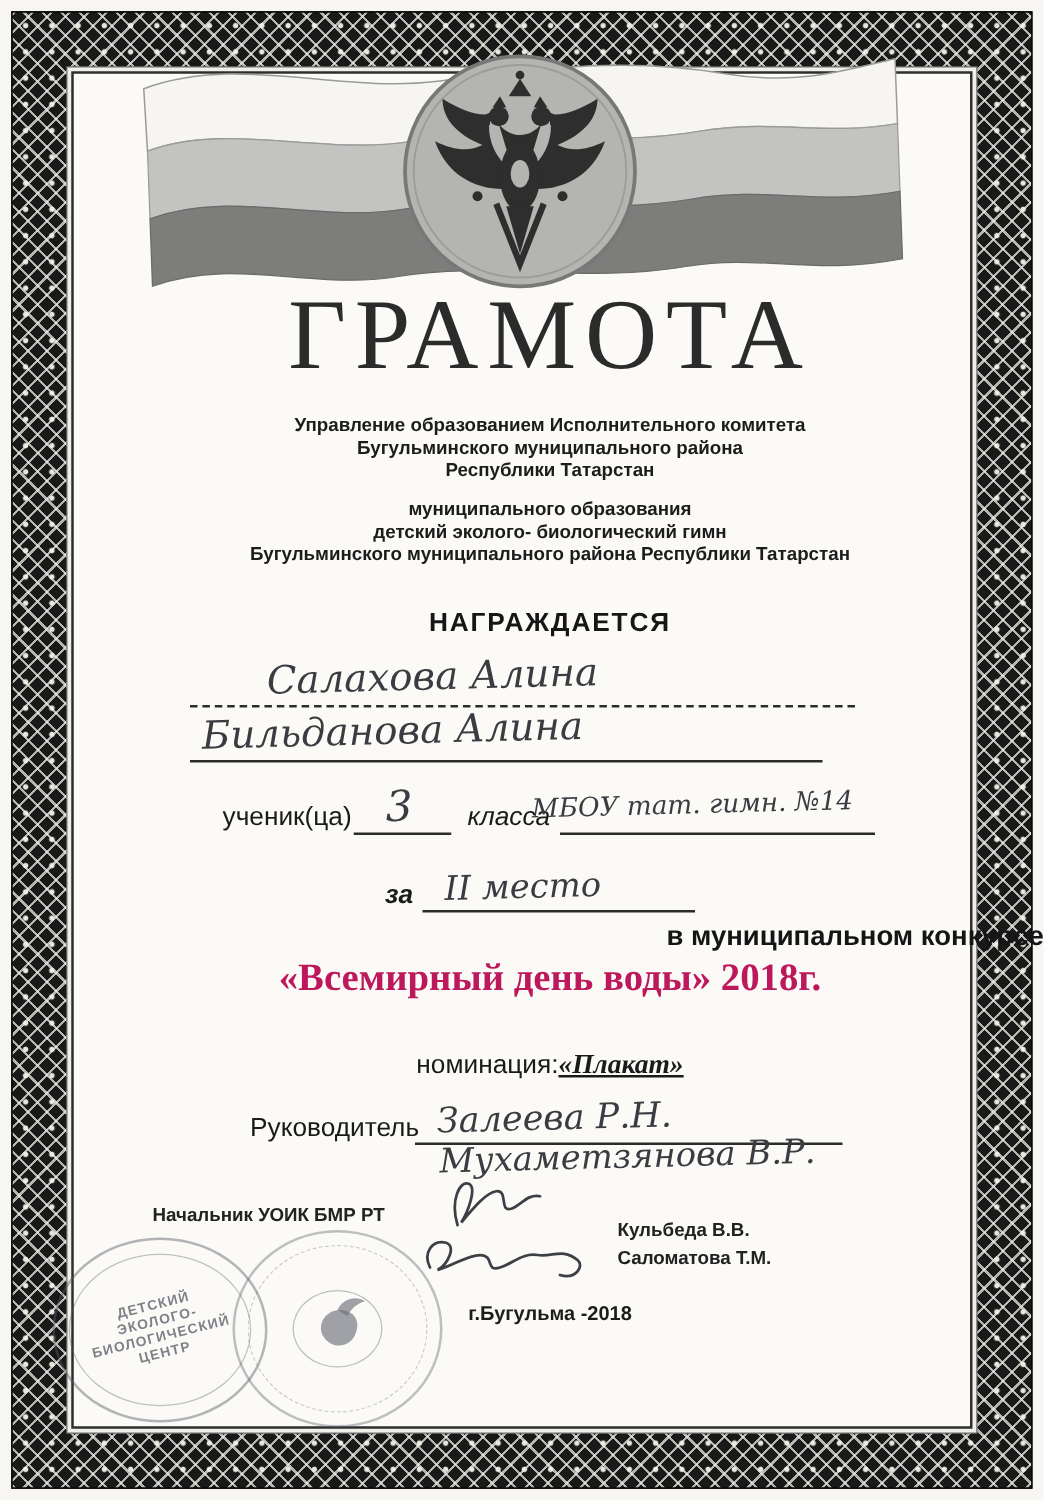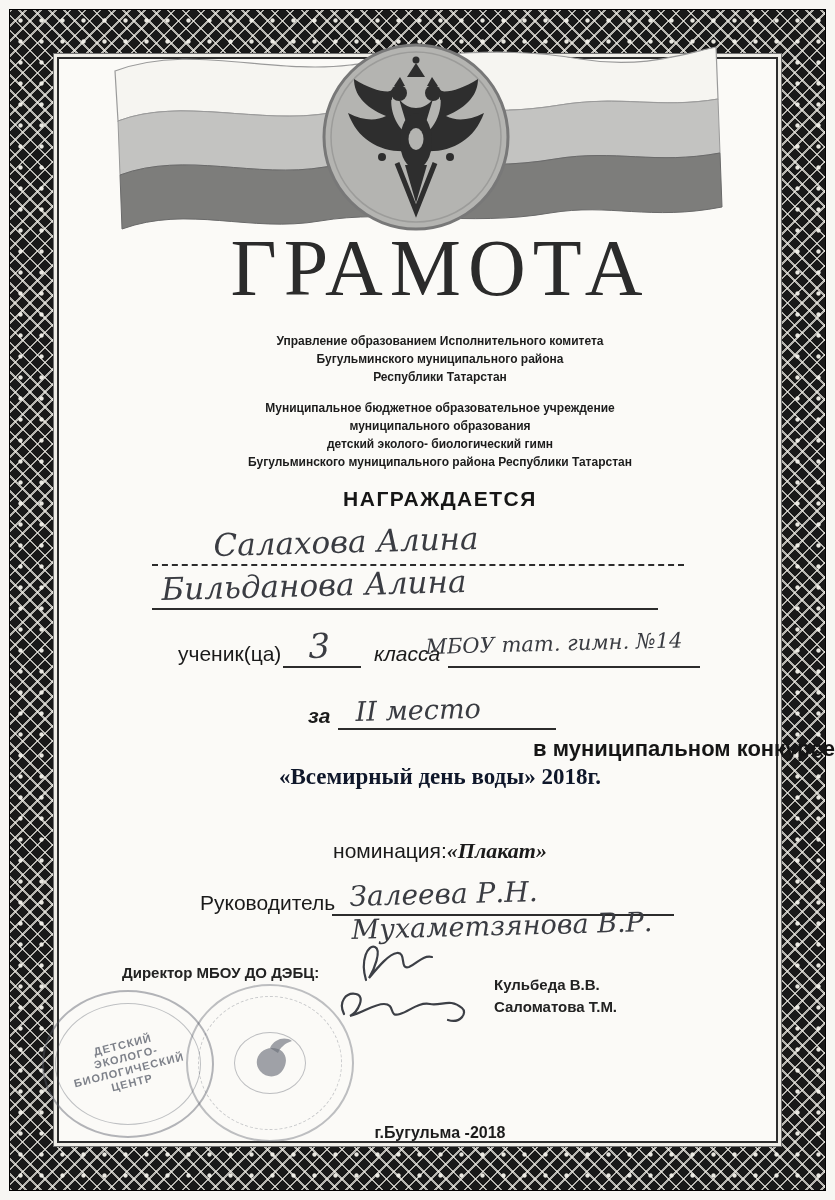--- a/index.html
+++ b/index.html
@@ -29,21 +29,21 @@
   .content { position:absolute; inset:0; }
 
   .abs { position:absolute; }
   .centered { position:absolute; left:0; right:0; text-align:center;padding-left:45px; }
   .bold { font-weight:bold; }
 
   .title {
     top:228px; font-family:"Liberation Serif", serif;
     font-size:80px; letter-spacing:7px; color:#2b2b2b; line-height:1;
   }
-  .org { font-weight:bold; font-size:12px; line-height:18px; color:#1c1c1c; }
+  .org { font-weight:bold; font-size:15px; line-height:18px; color:#1c1c1c; }
   .org1 { top:332px; }
   .org2 { top:399px; }
 
   .awarded { top:487px; font-weight:bold; font-size:21px; letter-spacing:1.5px; color:#161616; }
 
   .hand {
     font-family:"DejaVu Serif", serif; font-style:italic;
     color:#3a3c42; white-space:nowrap; transform:rotate(-1.5deg);
     transform-origin:left bottom;
   }
@@ -51,24 +51,24 @@
   .uline {
     position:absolute; display:flex; align-items:flex-end;
     border-bottom:2px solid #2c2c2c;
   }
   .uline.dashed { border-bottom-style:dashed; }
   .uline .hand { line-height:1; padding-bottom:3px; }
 
   .label { position:absolute; font-size:21px; color:#1a1a1a; }
 
   .contest1 { top:736px; font-weight:bold; font-size:22px; color:#151515;text-align:right; }
-  .contest2 { top:764px; font-weight:bold; font-size:23px; font-family:"Liberation Serif", serif; color:#0f172a; }
+  .contest2 { top:764px; font-weight:bold; font-size:31px; font-family:"Liberation Serif", serif; color:#be185d; }
 
   .nomination { top:838px; font-size:21px; color:#1a1a1a; }
-  .nomination .nom-value { font-family:"Liberation Serif", serif; font-style:italic; font-weight:bold; font-size:22px; }
+  .nomination .nom-value { font-family:"Liberation Serif", serif; font-style:italic; font-weight:bold; font-size:22px;text-decoration:underline; }
 
   .officials { position:absolute; font-weight:bold; font-size:15px; line-height:22px; color:#222; }
 
   .sig { position:absolute; }
 
   .stamp {
     position:absolute; border-radius:50%;
   }
   .stamp-a {
     left:42px; top:990px; width:172px; height:148px;
@@ -91,21 +91,21 @@
   .stamp-b::before {
     content:""; position:absolute; inset:10px; border-radius:50%;
     border:1.5px dashed rgba(85,90,102,0.4);
   }
   .stamp-b::after {
     content:""; position:absolute; inset:46px; border-radius:50%;
     border:1.5px solid rgba(85,90,102,0.5);
   }
   .stamp-b svg { position:absolute; left:50%; top:50%; transform:translate(-50%,-50%); }
 
-  .city { top:1124px; font-weight:bold; font-size:16px; color:#1c1c1c; }
+  .city { top:1043px; font-weight:bold; font-size:16px; color:#1c1c1c; }
 </style>
 </head>
 <body>
 
 <div class="scan">
   <div class="frame"></div>
   <div class="page"></div>
 
   <div class="content">
 
@@ -140,21 +140,20 @@
 
     <div class="centered title">ГРАМОТА</div>
 
     <div class="centered org org1">
       <div>Управление образованием Исполнительного комитета</div>
       <div>Бугульминского муниципального района</div>
       <div>Республики Татарстан</div>
     </div>
 
     <div class="centered org org2">
-      <div>Муниципальное бюджетное образовательное учреждение</div>
       <div>муниципального образования</div>
       <div>детский эколого- биологический гимн</div>
       <div>Бугульминского муниципального района Республики Татарстан</div>
     </div>
 
     <div class="centered awarded">НАГРАЖДАЕТСЯ</div>
 
     <div class="uline dashed" style="left:152px; top:524px; width:532px; height:42px;">
       <span class="hand" style="font-size:31px; margin-left:62px;">Салахова Алина</span>
     </div>
@@ -183,21 +182,21 @@
       <span>номинация:</span><span class="nom-value">«Плакат»</span>
     </div>
 
     <div class="label" style="left:200px; top:891px;">Руководитель</div>
     <div class="uline" style="left:332px; top:876px; width:342px; height:40px;">
       <span class="hand" style="font-size:28px; margin-left:18px;">Залеева Р.Н.</span>
     </div>
     <div class="abs hand" style="left:352px; top:914px; font-size:27px;">Мухаметзянова В.Р.</div>
 
     <div class="officials" style="left:122px; top:962px;">
-      <div>Директор МБОУ ДО ДЭБЦ:</div>
+      <div>Начальник УОИК БМР РТ</div>
     </div>
     <div class="officials" style="left:494px; top:974px;">
       <div>Кульбеда В.В.</div>
       <div>Саломатова Т.М.</div>
     </div>
 
     <svg class="sig" style="left:352px; top:938px;" width="98" height="50" viewBox="0 0 98 50">
       <path d="M14,42 C8,22 16,6 23,9 C30,12 22,32 17,40 C27,28 37,16 45,15 C55,14 47,32 57,29 C65,26 70,17 80,19" fill="none" stroke="#3c3f46" stroke-width="2.2" stroke-linecap="round"></path>
     </svg>
     <svg class="sig" style="left:330px; top:978px;" width="145" height="55" viewBox="0 0 145 55">

